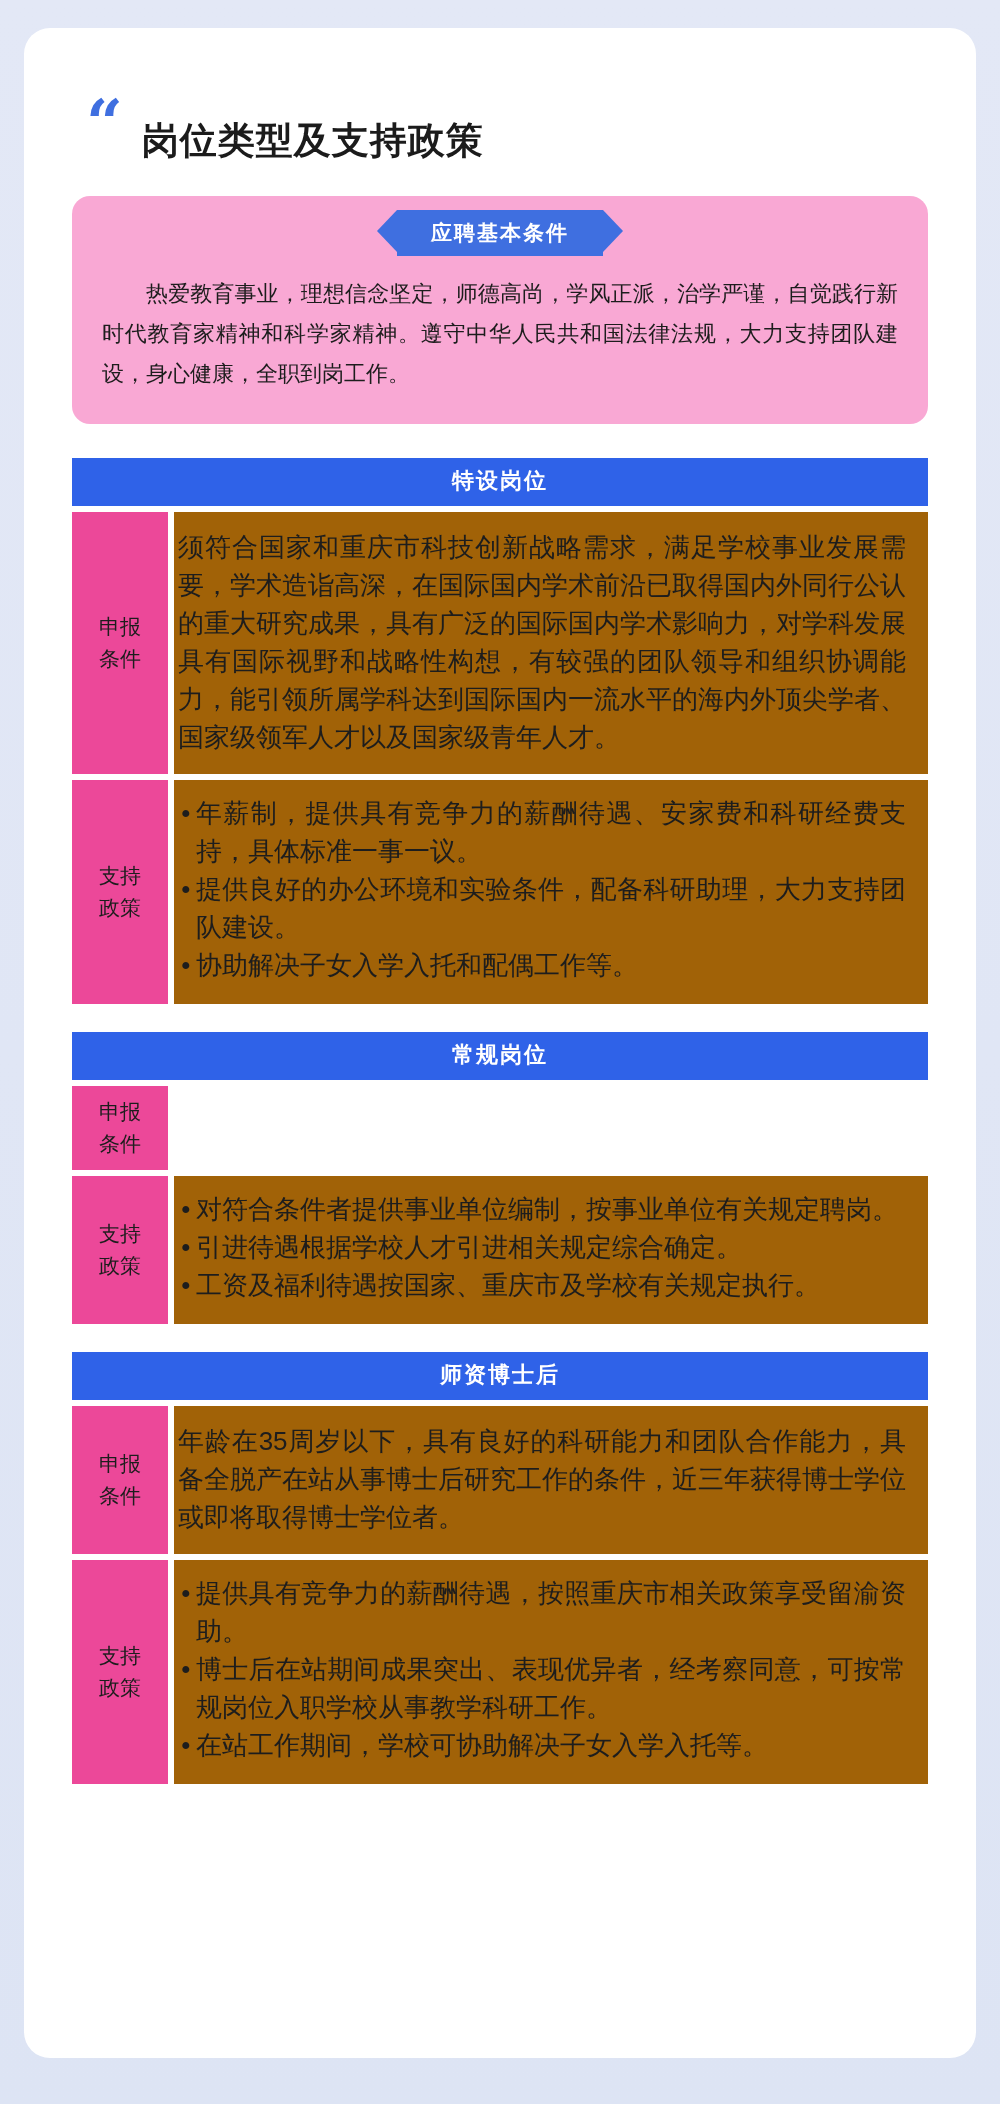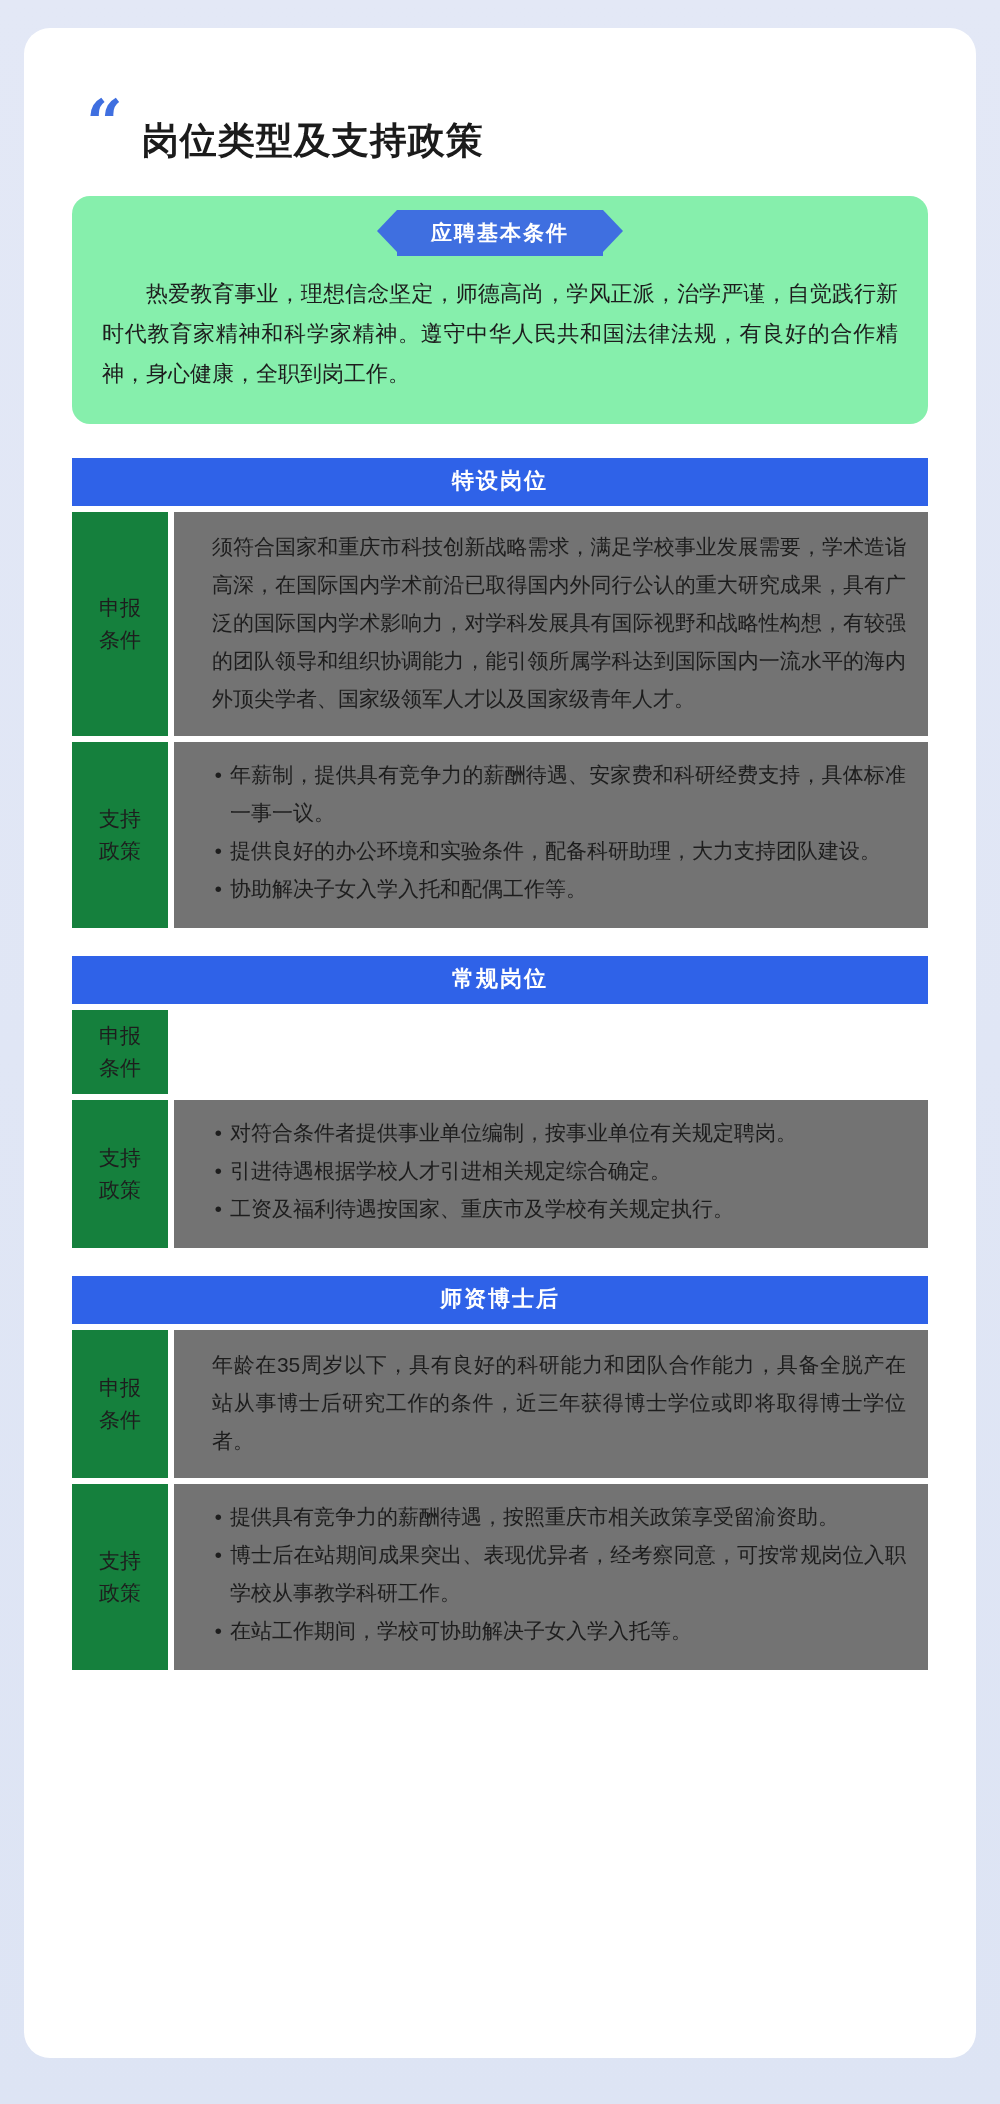--- a/index.html
+++ b/index.html
@@ -46,21 +46,21 @@
   }
   .page-title {
     font-size: 37px;
     font-weight: 700;
     color: #1b1b1b;
     letter-spacing: 1px;
     margin-top: 32px;
   }
   
   .intro-panel {
-    background: #86efac;
+    background: #f9a8d4;
     border-radius: 18px;
     padding: 16px 30px 30px 30px;
     margin-bottom: 34px;
     position: relative;
   }
   .ribbon-wrap {
     display: flex;
     justify-content: center;
     margin-top: -2px;
     margin-bottom: 18px;
@@ -116,37 +116,37 @@
     margin-bottom: 6px;
   }
   .row {
     display: flex;
     align-items: stretch;
     margin-bottom: 6px;
   }
   .row-label {
     width: 96px;
     flex: 0 0 96px;
-    background: #15803d;
+    background: #ec4899;
     display: flex;
     flex-direction: column;
     align-items: center;
     justify-content: center;
     font-size: 21px;
     line-height: 32px;
     color: #1d1d1d;
     padding: 10px 0;
     box-sizing: border-box;
   }
   .row-body {
     flex: 1 1 auto;
-    background: #737373;
+    background: #a16207;
     margin-left: 6px;
-    padding: 16px 22px 18px 38px;
-    font-size: 21px;
+    padding: 16px 22px 18px 4px;
+    font-size: 26px;
     line-height: 38px;
     color: #1d1d1d;
     box-sizing: border-box;
     text-align: justify;
   }
   .row-body p {
     margin: 0;
   }
   .bullet-list {
     margin: 0;
@@ -173,21 +173,21 @@
 
     <div class="title-row">
       <span class="quote-mark">“</span>
       <div class="page-title">岗位类型及支持政策</div>
     </div>
 
     <div class="intro-panel">
       <div class="ribbon-wrap">
         <div class="ribbon">应聘基本条件</div>
       </div>
-      <div class="intro-text">热爱教育事业，理想信念坚定，师德高尚，学风正派，治学严谨，自觉践行新时代教育家精神和科学家精神。遵守中华人民共和国法律法规，有良好的合作精神，身心健康，全职到岗工作。</div>
+      <div class="intro-text">热爱教育事业，理想信念坚定，师德高尚，学风正派，治学严谨，自觉践行新时代教育家精神和科学家精神。遵守中华人民共和国法律法规，大力支持团队建设，身心健康，全职到岗工作。</div>
     </div>
 
     <div class="section">
       <div class="section-header">特设岗位</div>
 
       <div class="row">
         <div class="row-label">
           <span>申报</span>
           <span>条件</span>
         </div>

